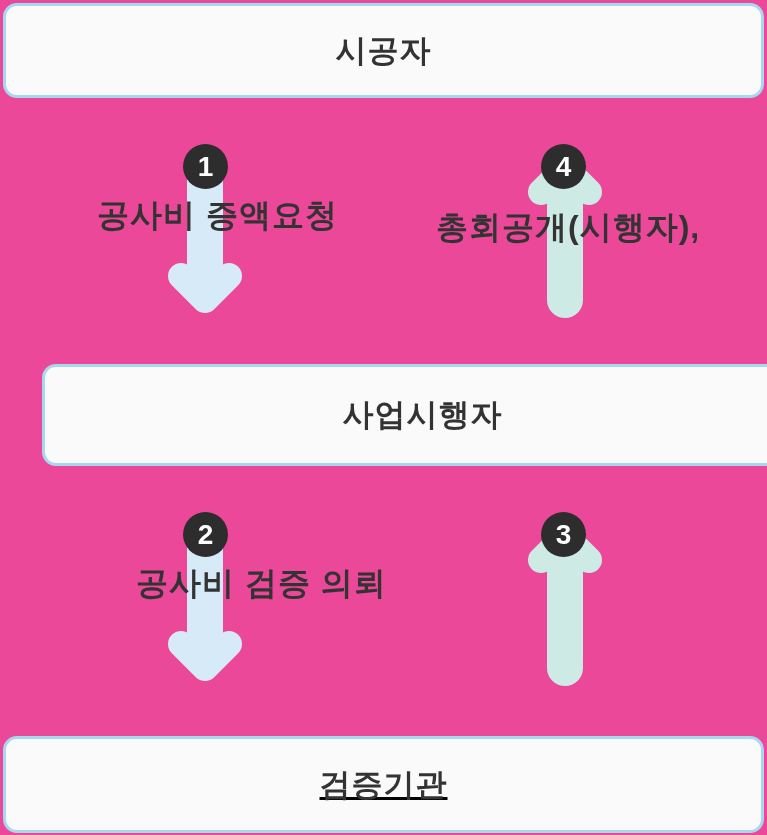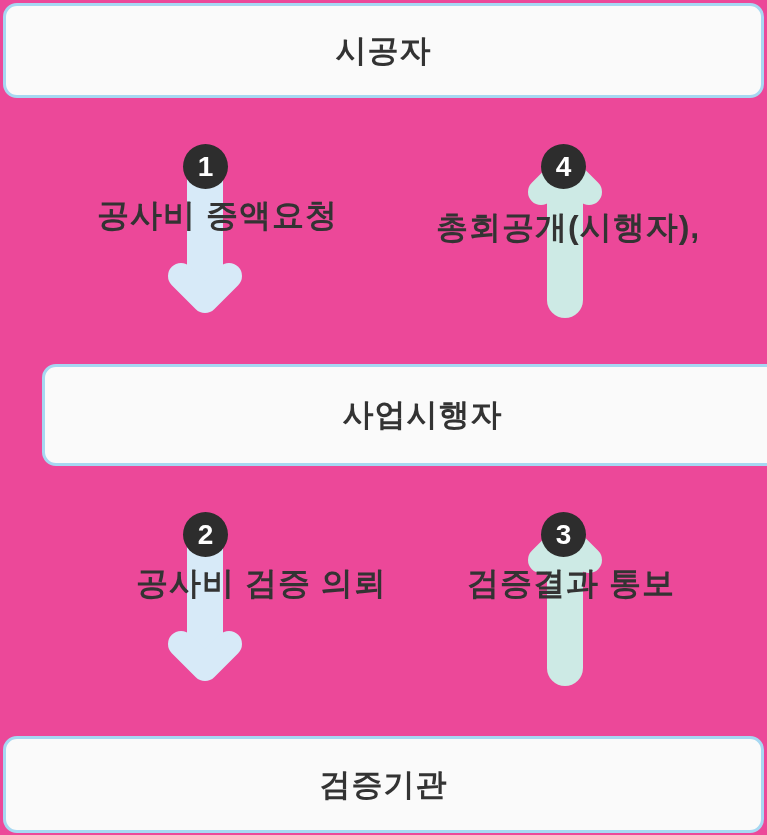--- a/index.html
+++ b/index.html
@@ -59,21 +59,21 @@
 <div class="canvas">
 
   <div class="node" style="top:3px;height:95px;">
     <span>시공자</span>
   </div>
 
   <div class="node" style="top:364px;height:102px;margin-left:39px;">
     <span>사업시행자</span>
   </div>
 
-  <div class="node" style="top:736px;height:97px;">
+  <div class="node" style="top:736px;height:97px;text-decoration:underline;">
     <span>검증기관</span>
   </div>
 
   <svg class="arrow arrow-down" style="left:165px;top:148px;" width="80" height="175" viewBox="0 0 80 175">
     <rect class="shaft" x="22" y="12" width="36" height="130"></rect>
     <path class="head" d="M16 128 L40 152 L64 128"></path>
   </svg>
   <div class="badge" style="left:183px;top:144px;">
     <span>1</span>
   </div>
@@ -103,17 +103,14 @@
     <span>공사비 검증 의뢰</span>
   </div>
 
   <svg class="arrow arrow-up" style="left:525px;top:516px;" width="80" height="175" viewBox="0 0 80 175">
     <path class="shaft" d="M22 40 L22 152 A18 18 0 0 0 58 152 L58 40 Z"></path>
     <path class="head" d="M16 44 L40 20 L64 44"></path>
   </svg>
   <div class="badge" style="left:541px;top:512px;">
     <span>3</span>
   </div>
-  <div class="flow-label" style="left:467px;top:564px;">
-    <span>검증결과 통보</span>
-  </div>
 
 </div>
 
 </body></html>

